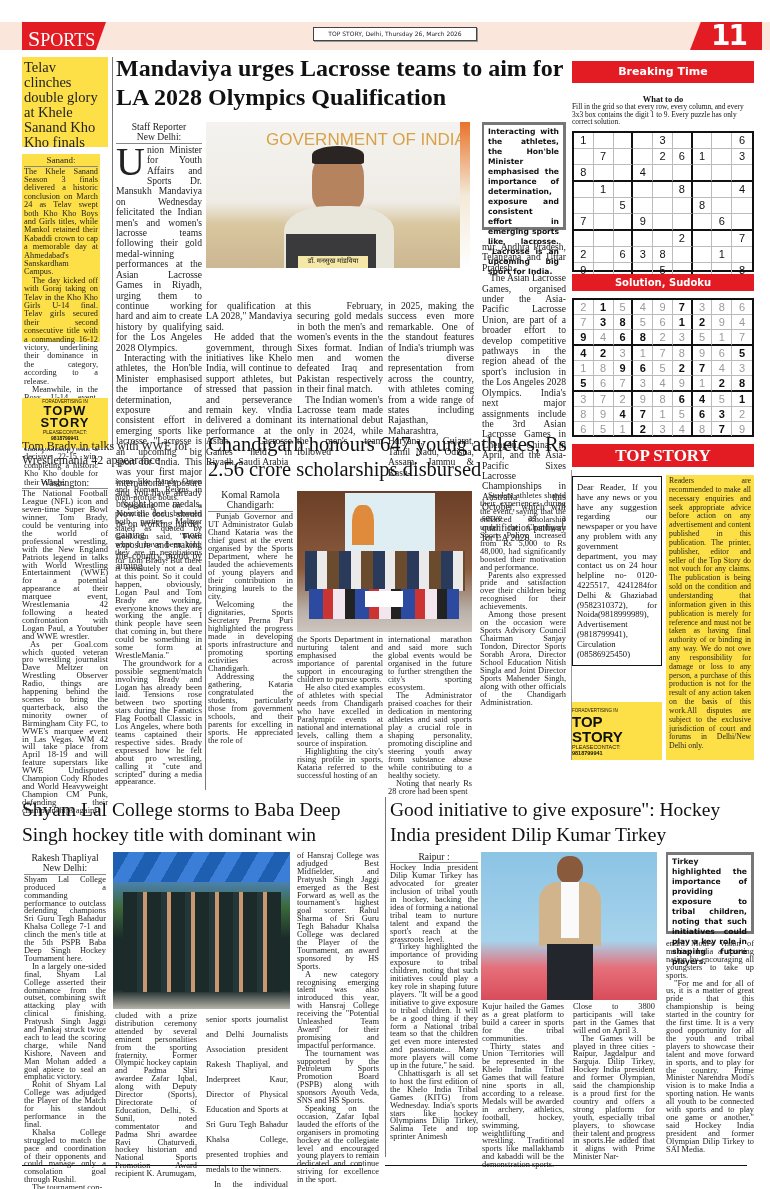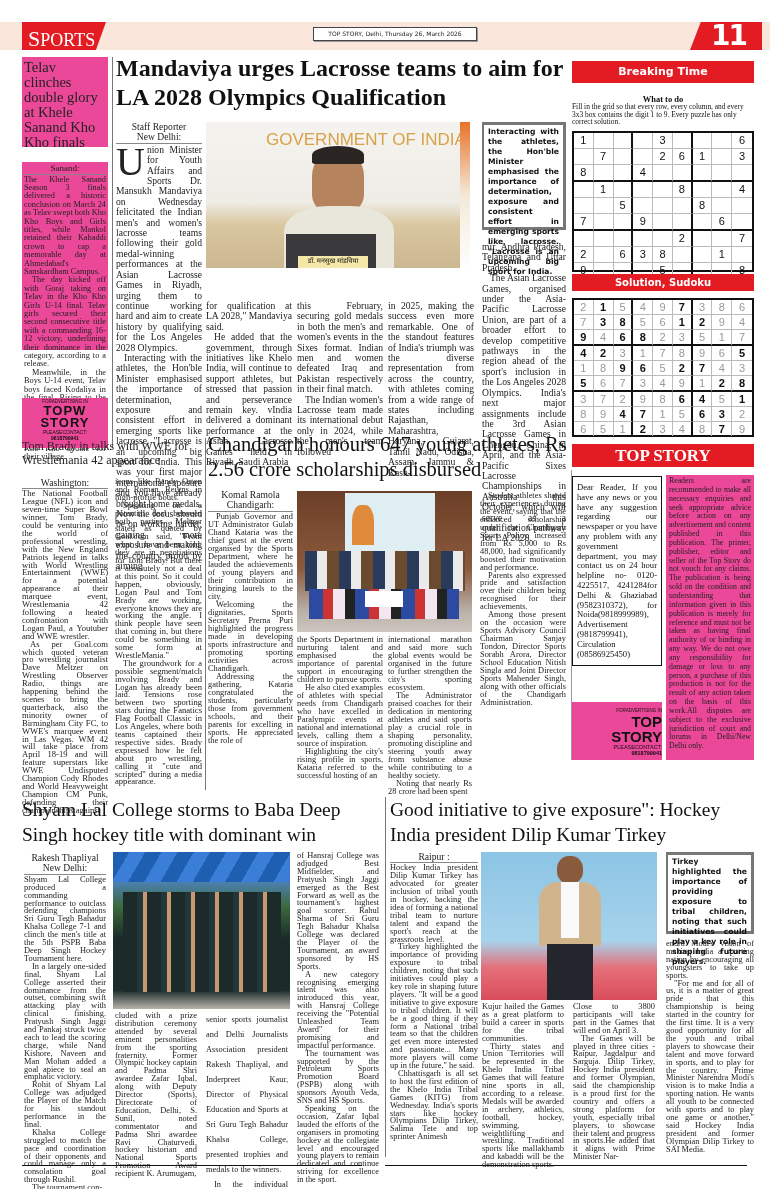--- a/index.html
+++ b/index.html
@@ -10,21 +10,21 @@
 .txt{font-family:"Liberation Serif",serif;font-size:9.6px;line-height:10.4px;text-align:justify;hyphens:auto;color:#222}
 .txt p{text-indent:8px}
 .txt p.noind{text-indent:0}
 .byline{text-align:center;font-family:"Liberation Serif",serif;font-size:9.6px;line-height:10.4px;color:#222;border-bottom:1px solid #888;margin-bottom:1px}
 .red{background:#e31b23}
 .hd-band{left:0;top:22px;width:770px;height:28px;background:#fbe6dc}
 .sports-tab{left:22px;top:22px;width:84px;height:28px;background:#e31b23;clip-path:polygon(0 0,100% 0,88% 100%,0 100%);color:#fff;font-family:"Liberation Serif",serif;font-size:18px;padding:4px 0 0 6px}
 .sports-tab .big{font-size:22px}
 .page-num{left:690px;top:22px;width:72px;height:28px;background:#e31b23;clip-path:polygon(15% 0,100% 0,100% 100%,0 100%);color:#fff;font-family:"DejaVu Sans",sans-serif;font-weight:bold;font-size:28px;line-height:28px;text-align:right;padding-right:16px;letter-spacing:-2px}
 .dateline{left:313px;top:27px;width:164px;height:14px;border:1px solid #444;background:#fff;font-family:"DejaVu Sans",sans-serif;font-size:6px;line-height:12px;text-align:center;color:#222;box-shadow:1px 1px 0 #999}
-.pink{background:#ec4899}
+.pink{background:#fde047}
 .vline{background:#777;width:1px}
 .hline{background:#111;height:1px}
 .sudoku{border:2px solid #111;display:grid;grid-template-columns:repeat(9,1fr)}
 .sudoku div{border-right:1px solid #bbb;border-bottom:1px solid #bbb;text-align:center;font-family:"Liberation Sans",sans-serif;color:#111}
 .sudoku div.c3{border-right:2px solid #111}
 .sudoku div.r3{border-bottom:2px solid #111}
 .sudoku div.c9{border-right:none}
 .sudoku div.r9{border-bottom:none}
 .sol div{color:#999}
 .sol div.given{color:#111;font-weight:bold}
@@ -36,21 +36,21 @@
 <body>
 
 <div class="abs hd-band"></div>
 <div class="abs sports-tab"><span class="big">S</span><span>PORTS</span></div>
 <div class="abs dateline">TOP STORY, Delhi, Thursday 26, March 2026</div>
 <div class="abs page-num">11</div>
 
 <div class="abs pink" style="left:22px;top:57px;width:86px;height:90px;">
   <div class="serif" style="font-size:14.5px;line-height:15px;padding:3px 2px;color:#222">Telav clinches double glory at Khele Sanand Kho Kho finals</div>
 </div>
-<div class="abs pink" style="left:22px;top:162px;width:86px;height:188px;padding:2px">
+<div class="abs pink" style="left:22px;top:154px;width:78px;height:188px;padding:2px">
   <div class="byline" style="font-size:9px;line-height:9.5px">Sanand:</div>
   <div class="txt" style="font-size:8.3px;line-height:8.4px">
     <p class="noind">The Khele Sanand Season 3 finals delivered a historic conclusion on March 24 as Telav swept both Kho Kho Boys and Girls titles, while Mankol retained their Kabaddi crown to cap a memorable day at Ahmedabad's Sanskardham Campus.</p>
     <p>The day kicked off with Goraj taking on Telav in the Kho Kho Girls U-14 final. Telav girls secured their second consecutive title with a commanding 16-12 victory, underlining their dominance in the category, according to a release.</p>
     <p>Meanwhile, in the Boys U-14 event, Telav boys faced Kodaliya in the final. Rising to the occasion, the boys secured their maiden championship with a decisive 22-15 win, completing a historic Kho Kho double for their village.</p>
   </div>
 </div>
 <div class="abs pink sans" style="left:22px;top:398px;width:86px;height:50px;text-align:center;">
   <div style="font-size:4.5px;line-height:6px;margin-top:1px">FORADVERTISING IN</div>
   <div style="font-size:13px;line-height:12px;font-weight:bold;letter-spacing:1px">TOPW</div>
@@ -263,21 +263,21 @@
     <div class="r9" style="font-size: 11px; line-height: 14px;">3</div>
     <div class="c3 r9" style="font-size: 11px; line-height: 14px;">4</div>
     <div class="r9" style="font-size: 11px; line-height: 14px;">8</div>
     <div class="r9 given" style="font-size: 11px; line-height: 14px;">7</div>
     <div class="c9 r9" style="font-size: 11px; line-height: 14px;">9</div>
   </div>
 
 <div class="abs red" style="left:572px;top:444px;width:182px;height:23px;color:#fff;text-align:center;font-family:'Liberation Serif',serif;font-weight:bold;font-size:17px;line-height:23px">TOP STORY</div>
 <div class="abs" style="left:571px;top:470px;width:1px;height:290px;background:#999"></div>
 <div class="abs serif" style="left:572px;top:476px;width:90px;height:190px;border:1.5px solid #111;padding:6px 4px;font-size:8.6px;line-height:9.8px;text-align:justify;color:#111">Dear Reader, If you have any news or you have any suggestion regarding our newspaper or you have any problem with any government department, you may contact us on 24 hour helpline no- 0120-4225517, 4241284for Delhi &amp; Ghaziabad (9582310372), for Noida(9818999989), Advertisement (9818799941), Circulation (08586925450)</div>
-<div class="abs pink sans" style="left:572px;top:702px;width:90px;height:58px;text-align:right;padding-top:6px">
+<div class="abs pink sans" style="left:572px;top:702px;width:90px;height:58px;text-align:left;padding-top:6px">
   <div style="font-size:4.5px;line-height:6px">FORADVERTISING IN</div>
   <div style="font-size:15px;line-height:15px;font-weight:bold">TOP</div>
   <div style="font-size:15px;line-height:15px;font-weight:bold">STORY</div>
   <div style="font-size:5.5px;line-height:6px">PLEASECONTACT:</div>
   <div style="font-size:5.5px;line-height:6px;font-weight:bold">9818799941</div>
 </div>
 <div class="abs pink serif" style="left:666px;top:475px;width:88px;height:285px;padding:2px 3px;font-size:7.8px;line-height:8.85px;text-align:justify;color:#222">Readers are recommended to make all necessary enquiries and seek appropriate advice before action on any advertisement and content published in this publication. The printer, publisher, editor and seller of the Top Story do not vouch for any claims. The publication is being sold on the condition and understanding that information given in this publication is merely for reference and must not be taken as having final authority of or binding in any way. We do not owe any responsibility for damage or loss to any person, a purchase of this production is not for the result of any action taken on the basis of this work.All disputes are subject to the exclusive jurisdiction of court and forums in Delhi/New Delhi only.</div>
 
 <div class="abs serif" style="left:22px;top:439px;width:180px;font-size:12px;line-height:14px;color:#222">Tom Brady in talks with WWE for Wrestlemania 42 appearance</div>
 <div class="abs" style="left:22px;top:478px;width:86px">

